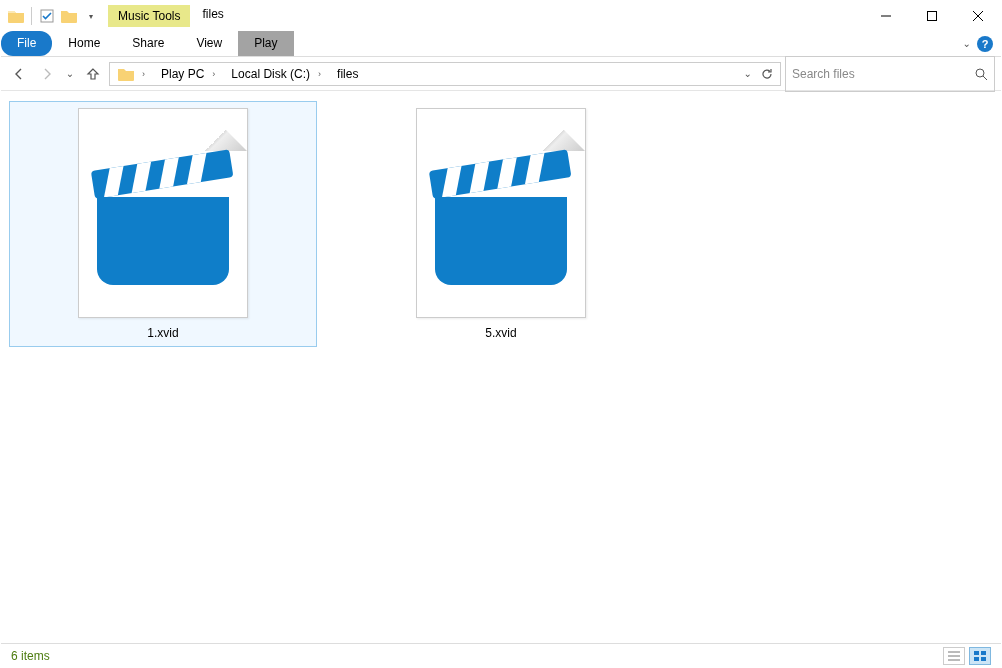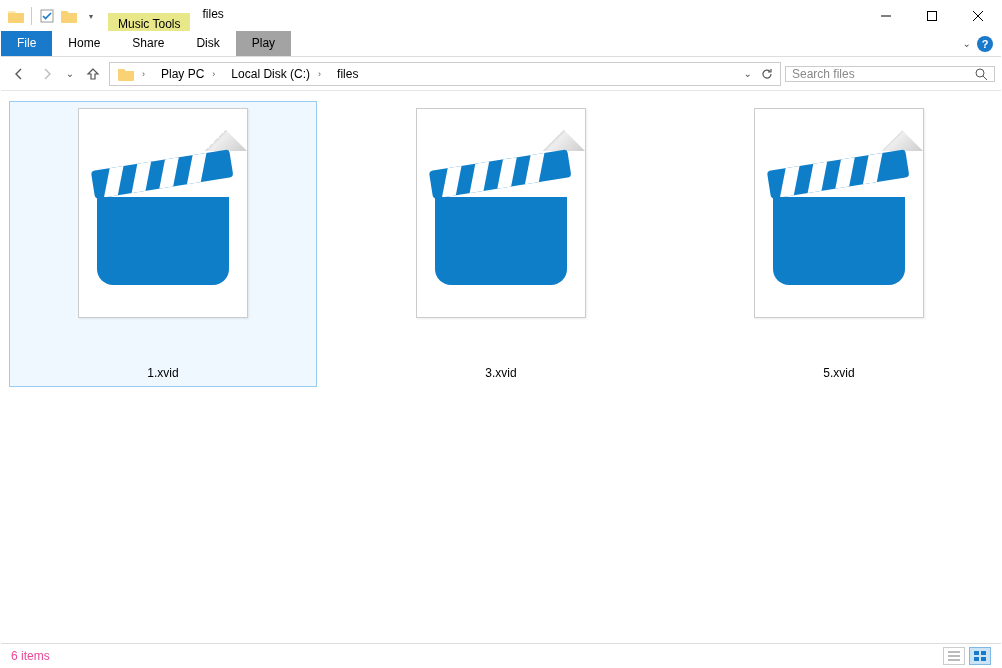--- a/index.html
+++ b/index.html
@@ -2,58 +2,58 @@
 <html><head>
 <meta charset="utf-8">
 <style>
   * { box-sizing: border-box; margin: 0; padding: 0; }
   body { font-family: "Segoe UI", Arial, sans-serif; font-size: 12px; background: #fff; color: #000; width: 1002px; height: 668px; overflow: hidden; display: flex; flex-direction: column; border: 1px solid #fff;}
   
   .titlebar { display: flex; align-items: stretch; height: 30px; background: #fff; border-bottom: 0; }
   .qat { display: flex; align-items: center; gap: 4px; padding: 0 6px; }
   .qat-icon { width: 18px; height: 18px; display:flex; align-items:center; justify-content:center;}
   .qat-sep { width:1px; height:18px; background:#ccc; margin:0 2px;}
-  .ctx-tab { background: #e8e88a; padding: 2px 10px; display:flex; align-items:center; font-size:12px; margin-left: 2px; height: 22px; align-self:flex-start; margin-top:12px;}
+  .ctx-tab { background: #e8e88a; padding: 2px 10px; display:flex; align-items:center; font-size:12px; margin-left: 2px; height: 22px; align-self:flex-start; margin-top:4px;}
   .title { padding: 6px 12px; font-size:12px; }
   .win-controls { margin-left:auto; display:flex; }
   .win-btn { width:46px; height:30px; display:flex; align-items:center; justify-content:center; }
   
   .ribbon { display:flex; align-items:stretch; height:26px; border-bottom:1px solid #ddd; background:#fff;}
   .ribbon-tab { padding: 5px 16px; font-size:12px; cursor:default;}
-  .ribbon-tab.file { background:#1979ca; color:#fff;}
+  .ribbon-tab.file { background:#1979ca; color:#fff;border-radius:12px;}
   .ribbon-tab.highlight { background:#a3a3a3; }
   .ribbon-right { margin-left:auto; display:flex; align-items:center; gap:6px; padding-right:8px;}
   .chev{font-size:10px;color:#555;}
   .help { width:16px;height:16px;border-radius:50%;background:#1979ca;color:#fff;display:flex;align-items:center;justify-content:center;font-size:11px;font-weight:bold;}
   
   .navbar { display:flex; align-items:center; height:34px; padding:4px 6px; gap:4px; border-bottom:1px solid #e5e5e5;}
   .nav-btn { width:24px; height:24px; display:flex; align-items:center;justify-content:center;color:#555;}
   .nav-btn.disabled{color:#bbb;}
   .addrbar { flex:1; display:flex; align-items:center; border:1px solid #ccc; height:24px; padding:0 2px; gap:0; background:#fff;}
   .addr-seg { padding:0 6px; display:flex; align-items:center; gap:4px; height:100%;}
   .addr-chev{font-size:9px;color:#555;padding:0 4px;}
   .addr-tail{margin-left:auto;display:flex;align-items:center;gap:2px;padding-right:4px;color:#555;}
-  .searchbox { width:210px; border:1px solid #ccc; height:16px; display:flex; align-items:center; padding:0 6px; color:#888;}
+  .searchbox { width:210px; border:1px solid #ccc; height:36px; display:flex; align-items:center; padding:0 6px; color:#888;}
   .searchbox .sicon{margin-left:auto;color:#555;}
   
   .content { flex:1; overflow:auto; padding: 10px 8px;}
   .grid { display:grid; grid-template-columns: repeat(3, 1fr); gap: 28px 30px;}
-  .item { display:flex; flex-direction:column; align-items:center; padding:6px; border:1px solid transparent;gap:40px;}
+  .item { display:flex; flex-direction:column; align-items:center; padding:6px; border:1px solid transparent;}
   .item.selected { border:1px solid #99ccee; background:#f0f8ff;}
   .thumb { width:170px; height:210px; position:relative; background:#fff; border:1px solid #ccc; box-shadow:1px 1px 2px rgba(0,0,0,.08);}
   .fold { position:absolute; top:0; right:0; width:42px; height:42px; background:linear-gradient(135deg, transparent 50%, #ddd 50%, #eee 55%, #ccc 100%); }
   .fold::before{content:"";position:absolute;top:0;right:0;width:42px;height:42px;background:#fff;clip-path:polygon(0 0,100% 100%,100% 0);}
   .clapper { position:absolute; left:18px; right:18px; top:62px; bottom:32px;}
   .clap-top{ position:absolute; top:0; left:-4px; right:-4px; height:28px; background:#0f7ec9; border-radius:4px; transform-origin:left center; transform:rotate(-9deg); overflow:hidden;}
   .clap-top .stripe{position:absolute;top:-6px;height:40px;width:14px;background:#fff;transform:skewX(-20deg);}
   .clap-top .s1{left:14px;} .clap-top .s2{left:42px;} .clap-top .s3{left:70px;} .clap-top .s4{left:98px;}
   .clap-body{ position:absolute; top:26px; left:0; right:0; bottom:0; background:#0f7ec9; border-radius:0 0 16px 16px;}
   .fname{ margin-top:8px; font-size:12px;}
   
-  .statusbar{ height:24px; border-top:1px solid #ddd; display:flex; align-items:center; padding:0 10px; font-size:12px; color:#ec4899;}
+  .statusbar{ height:24px; border-top:1px solid #ddd; display:flex; align-items:center; padding:0 10px; font-size:12px; color:#4d7c0f;}
   .status-right{margin-left:auto;display:flex;gap:4px;}
   .view-btn{width:22px;height:18px;border:1px solid #ccc;display:flex;align-items:center;justify-content:center;font-size:10px;}
   .view-btn.active{background:#cce5f6;border-color:#7fb8e0;}
 
   svg{display:block;}
 </style>
 </head>
 <body>
 
 <div class="titlebar">
@@ -97,21 +97,21 @@
           <line x1="10" y1="0" x2="0" y2="10" stroke="#000"></line>
         </svg>
       </div>
   </div>
 </div>
 
 <div class="ribbon">
   <div class="ribbon-tab file">File</div>
   <div class="ribbon-tab">Home</div>
   <div class="ribbon-tab">Share</div>
-  <div class="ribbon-tab">Disk</div>
+  <div class="ribbon-tab">View</div>
   <div class="ribbon-tab highlight">Play</div>
   <div class="ribbon-right">
     <span class="chev">⌄</span>
     <span class="help">?</span>
   </div>
 </div>
 
 <div class="navbar">
   <div class="nav-btn">
       <svg width="16" height="16" viewBox="0 0 16 16">
@@ -192,35 +192,20 @@
       <div class="clapper">
         <div class="clap-top">
               <div class="stripe s1"></div>
               <div class="stripe s2"></div>
               <div class="stripe s3"></div>
               <div class="stripe s4"></div>
             </div>
         <div class="clap-body"></div>
       </div>
     </div>
-    <div class="fname">3.xvid</div>
-      </div>
-      <div class="item">
-    <div class="thumb">
-      <div class="fold"></div>
-      <div class="clapper">
-        <div class="clap-top">
-              <div class="stripe s1"></div>
-              <div class="stripe s2"></div>
-              <div class="stripe s3"></div>
-              <div class="stripe s4"></div>
-            </div>
-        <div class="clap-body"></div>
-      </div>
-    </div>
     <div class="fname">5.xvid</div>
       </div>
     </div>
 </div>
 
 <div class="statusbar">
   <span>6 items</span>
   <div class="status-right">
     <div class="view-btn">
         <svg width="12" height="10">

